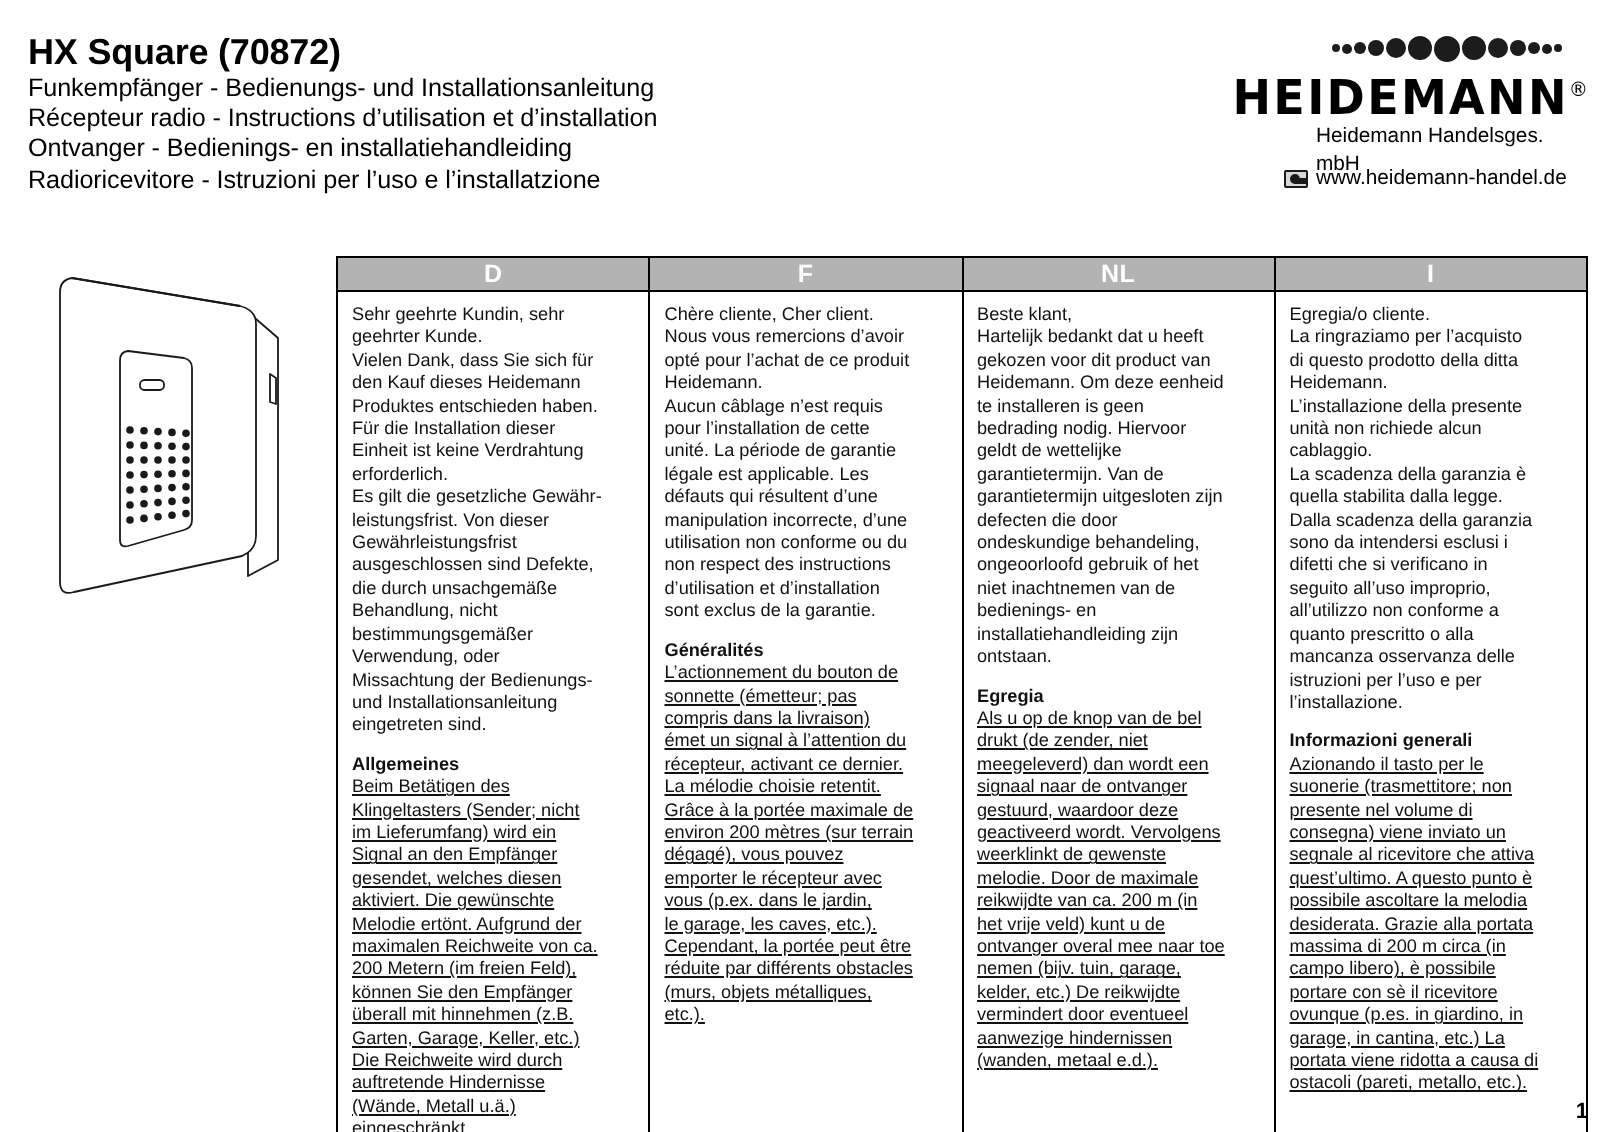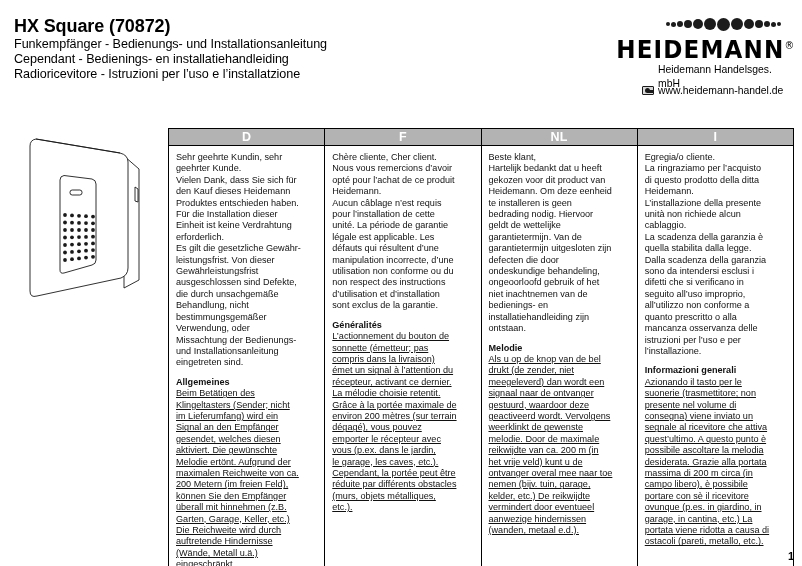--- a/index.html
+++ b/index.html
@@ -186,21 +186,22 @@
     font-weight: bold;
   }
 </style>
 </head>
 <body>
 
 <div id="doc-title">HX Square (70872)</div>
 
 <div id="subtitle-block">
   <div>Funkempfänger - Bedienungs- und Installationsanleitung</div>
-  <div>Cependant - Bedienings- en installatiehandleiding</div>
+  <div>Récepteur radio - Instructions d’utilisation et d’installation</div>
+  <div>Ontvanger - Bedienings- en installatiehandleiding</div>
   <div>Radioricevitore - Istruzioni per l’uso e l’installatzione</div>
 </div>
 
 <div id="brand-block">
   <div id="logo-dots">
     <span style="width:4px;height:4px"></span>
     <span style="width:5px;height:5px"></span>
     <span style="width:6px;height:6px"></span>
     <span style="width:8px;height:8px"></span>
     <span style="width:10px;height:10px"></span>
@@ -329,21 +330,21 @@
 Aucun câblage n’est requis pour l’installation de cette unité. La période de garantie légale est applicable. Les défauts qui résultent d’une manipulation incorrecte, d’une utilisation non conforme ou du non respect des instructions d’utilisation et d’installation sont exclus de la garantie.</span>
         <div class="cell-gap"></div>
         <span class="section-title">Généralités</span>
         <span class="body-text">L’actionnement du bouton de sonnette (émetteur; pas compris dans la livraison) émet un signal à l’attention du récepteur, activant ce dernier. La mélodie choisie retentit. Grâce à la portée maximale de environ 200 mètres (sur terrain dégagé), vous pouvez emporter le récepteur avec vous (p.ex. dans le jardin,
 le garage, les caves, etc.). Cependant, la portée peut être réduite par différents obstacles (murs, objets métalliques, etc.).</span>
       </td>
       <td>
         <span class="intro-text">Beste klant,
 Hartelijk bedankt dat u heeft gekozen voor dit product van Heidemann. Om deze eenheid te installeren is geen bedrading nodig. Hiervoor geldt de wettelijke garantietermijn. Van de garantietermijn uitgesloten zijn defecten die door ondeskundige behandeling, ongeoorloofd gebruik of het niet inachtnemen van de bedienings- en installatiehandleiding zijn ontstaan.</span>
         <div class="cell-gap"></div>
-        <span class="section-title">Melodie</span>
+        <span class="section-title">Egregia</span>
         <span class="body-text">Als u op de knop van de bel drukt (de zender, niet meegeleverd) dan wordt een signaal naar de ontvanger gestuurd, waardoor deze geactiveerd wordt. Vervolgens weerklinkt de gewenste melodie. Door de maximale reikwijdte van ca. 200 m (in het vrije veld) kunt u de ontvanger overal mee naar toe nemen (bijv. tuin, garage, kelder, etc.) De reikwijdte vermindert door eventueel aanwezige hindernissen (wanden, metaal e.d.).</span>
       </td>
       <td>
         <span class="intro-text">Egregia/o cliente.
 La ringraziamo per l’acquisto di questo prodotto della ditta Heidemann.
 L’installazione della presente unità non richiede alcun cablaggio.
 La scadenza della garanzia è quella stabilita dalla legge. Dalla scadenza della garanzia sono da intendersi esclusi i difetti che si verificano in seguito all’uso improprio, all’utilizzo non conforme a quanto prescritto o alla mancanza osservanza delle istruzioni per l’uso e per l’installazione.</span>
         <div class="cell-gap"></div>
         <span class="section-title">Informazioni generali</span>
         <span class="body-text">Azionando il tasto per le suonerie (trasmettitore; non presente nel volume di consegna) viene inviato un segnale al ricevitore che attiva quest’ultimo. A questo punto è possibile ascoltare la melodia desiderata. Grazie alla portata massima di 200 m circa (in campo libero), è possibile portare con sè il ricevitore ovunque (p.es. in giardino, in garage, in cantina, etc.) La portata viene ridotta a causa di ostacoli (pareti, metallo, etc.).</span>

